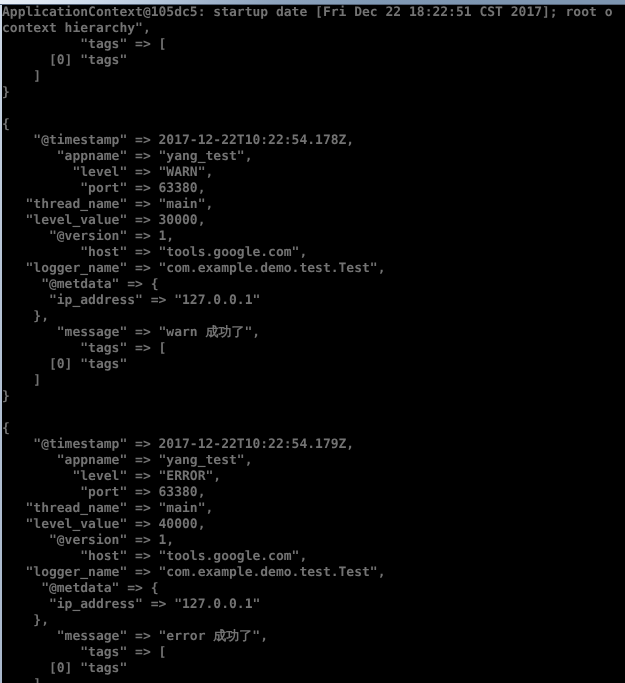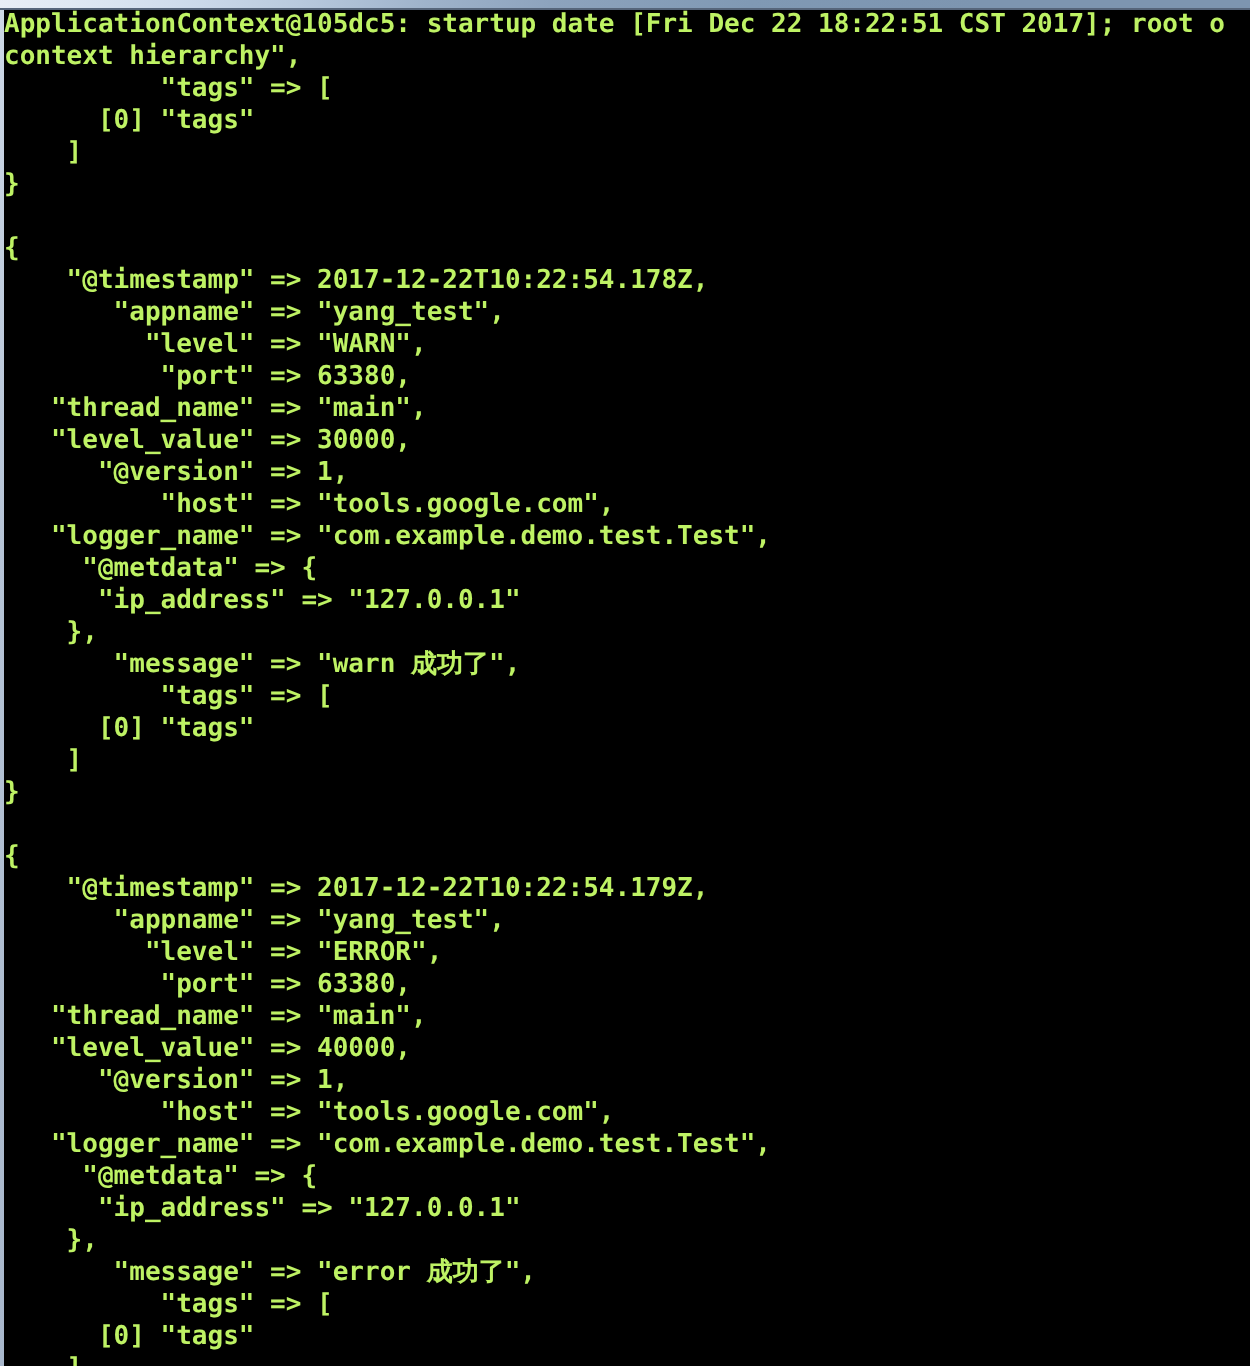--- a/index.html
+++ b/index.html
@@ -67,21 +67,21 @@
     background: #000000;
     overflow: hidden;
   }
 
   .line {
     display: block;
     height: 16px;
     line-height: 16px;
     font-size: 13px;
     font-weight: bold;
-    color: #bef264;
+    color: #737373;
     white-space: pre;
     letter-spacing: 0px;
     font-family: "DejaVu Sans Mono", "Liberation Mono", monospace;
     text-rendering: geometricPrecision;
   }
 
   .line.blank {
     color: transparent;
   }
 </style>

